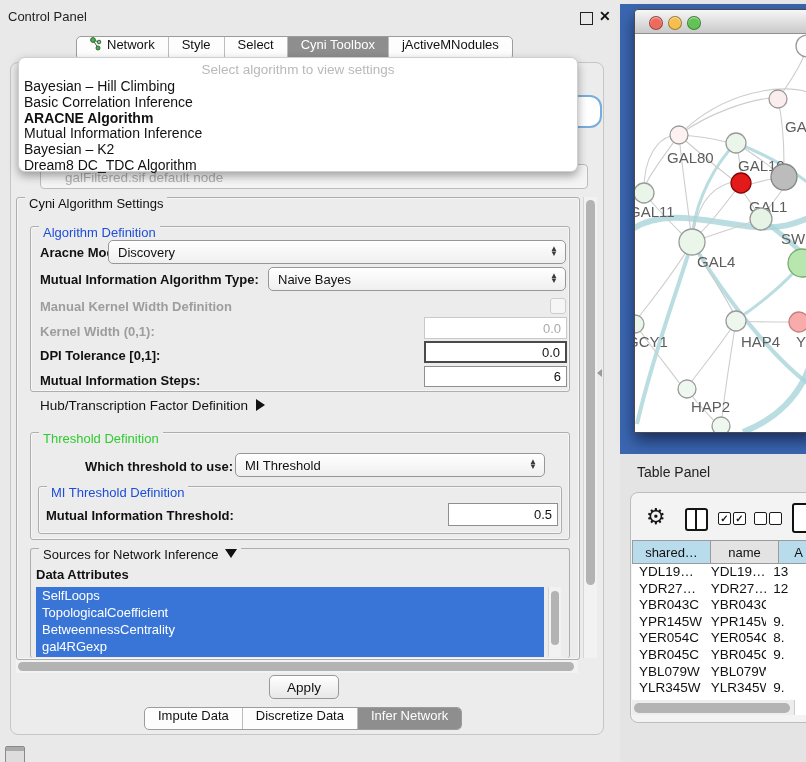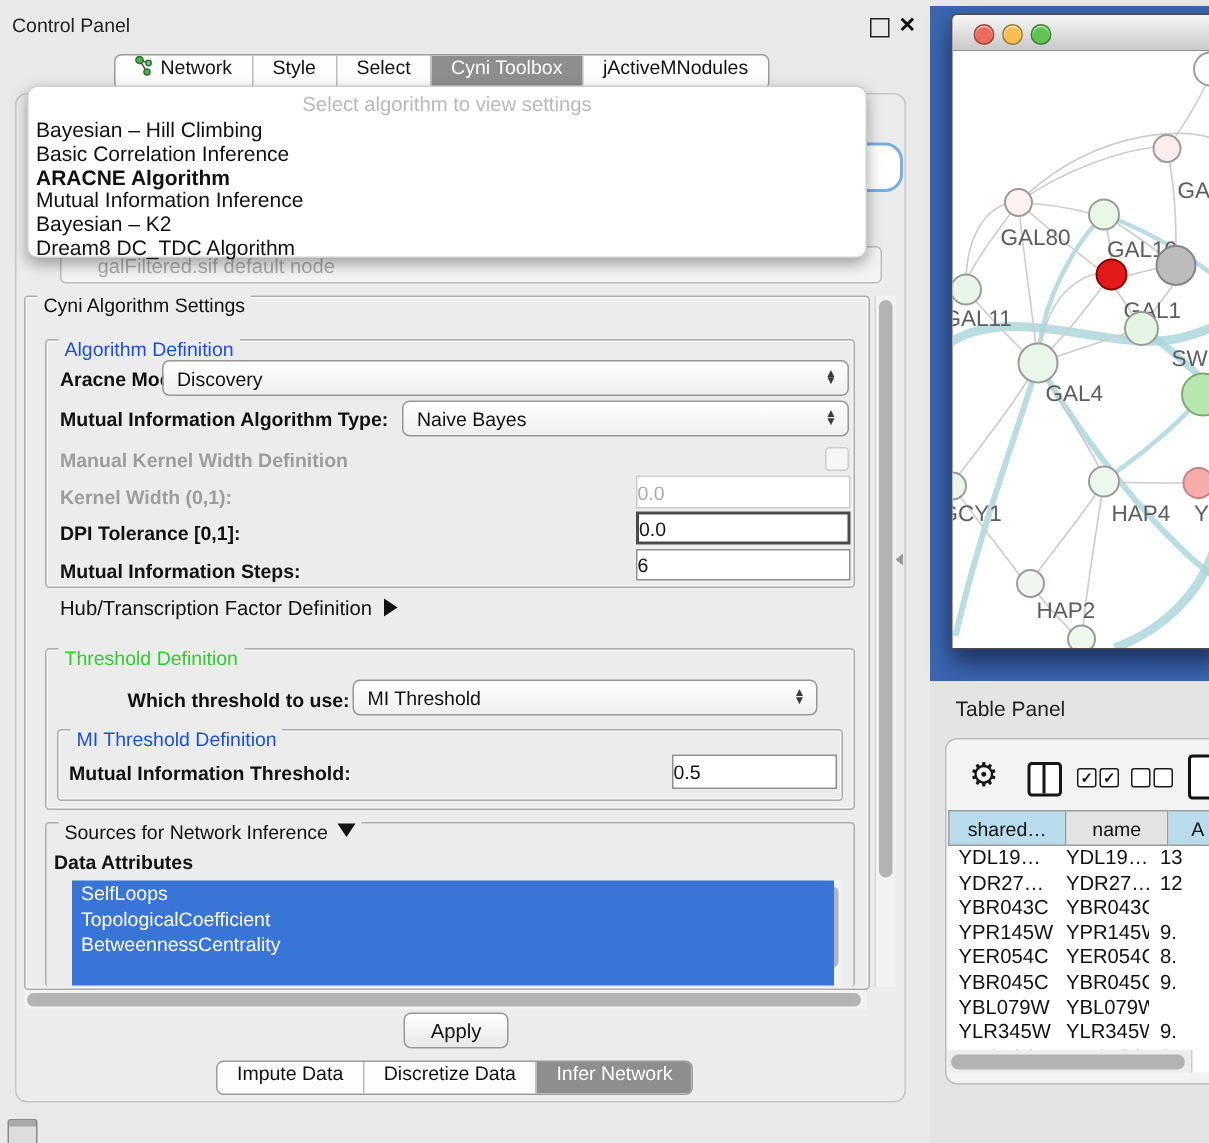--- a/index.html
+++ b/index.html
@@ -38,27 +38,27 @@
   .gb-title{position:absolute;top:-8px;left:8px;background:#ececec;padding:6px 4px;font-size:13px;white-space:nowrap}
   .gb-title.blue{color:#1d4ed8}
   .gb-title.green{color:#2fcb2f}
   .lbl{font-size:13px;white-space:nowrap}
   .b{font-weight:bold}
   .dis{color:#9d9d9d}
   .combo{background:linear-gradient(#ffffff,#efefef);border:1px solid #979797;border-radius:5px;
          display:flex;align-items:center;font-size:13px;padding-left:9px;box-sizing:border-box}
   .steppers{margin-left:auto;margin-right:7px;display:flex;flex-direction:column;align-items:center;line-height:.62;color:#3a3a3a;font-size:8px}
   .field{background:#fff;border:1px solid #8f8f8f;font-size:13px;display:flex;align-items:center;
-         justify-content:flex-start;padding-right:5px;box-sizing:border-box}
+         justify-content:flex-end;padding-right:5px;box-sizing:border-box}
   .field.dis{border-color:#c9c9c9;color:#aaa}
   .field.focus{border:2px solid #4a4a4a}
   .checkbox{width:14px;height:14px;border:1.5px solid #cdcdcd;border-radius:3px;background:#f6f6f6}
   .tri-right{display:inline-block;width:0;height:0;border-top:6px solid transparent;border-bottom:6px solid transparent;border-left:9px solid #111;margin-left:8px;vertical-align:-1px}
   .tri-down{display:inline-block;width:0;height:0;border-left:6px solid transparent;border-right:6px solid transparent;border-top:9px solid #111;margin-left:6px;vertical-align:1px}
-  .attr-list{left:48px;top:587px;width:508px;height:70px;background:#3875d7;overflow:hidden;z-index:2}
+  .attr-list{left:36px;top:587px;width:508px;height:70px;background:#3875d7;overflow:hidden;z-index:2}
   .list-item{color:#fff;font-size:13px;line-height:17px;padding-left:6px;white-space:nowrap}
   .vscroll{background:#f2f2f2;border-left:1px solid #d5d5d5}
   .thumb{position:absolute;background:#b3b3b3;border-radius:6px}
   .apply-btn{left:269px;top:675px;width:68px;height:22px;background:linear-gradient(#ffffff,#e7e7e7);
              border:1px solid #999;border-radius:5px;font-size:13.5px;display:flex;align-items:center;justify-content:center}
   
   .desktop{left:620px;top:4px;width:186px;height:450px;background:#3b67b1}
   .net-window{left:634px;top:9px;width:180px;height:422px;background:#fff;border:1px solid #4a4a4a;
               border-radius:4px 4px 0 0;box-shadow:0 8px 16px rgba(0,0,30,.55);overflow:hidden}
   .net-titlebar{left:0;top:0;width:100%;height:23px;background:linear-gradient(#f7f7f7,#c9c9c9);
@@ -205,20 +205,21 @@
 <div class="abs groupbox" style="left:30px;top:548px;width:538px;height:109px;border-bottom:none;box-shadow:none">
   <span class="gb-title">
     <span>Sources for Network Inference</span><span class="tri-down"></span>
   </span>
 </div>
 <div class="abs lbl b" style="left:36px;top:567px">Data Attributes</div>
 <div class="abs attr-list" id="attr-list">
     <div class="list-item">SelfLoops</div>
     <div class="list-item">TopologicalCoefficient</div>
     <div class="list-item">BetweennessCentrality</div>
+    <div class="list-item">gal4RGexp</div>
   </div>
 <div class="abs vscroll" style="left:548px;top:587px;width:12px;height:70px">
   <span class="thumb" style="left:2px;top:4px;width:8px;height:54px"></span>
 </div>
 
 <div class="abs vscroll" style="left:583px;top:197px;width:13px;height:461px">
   <span class="thumb" style="left:2px;top:3px;width:9px;height:385px"></span>
 </div>
 <div class="abs" style="left:16px;top:660px;width:562px;height:13px;background:#f2f2f2">
   <span class="thumb" style="left:2px;top:2px;width:556px;height:9px"></span>

